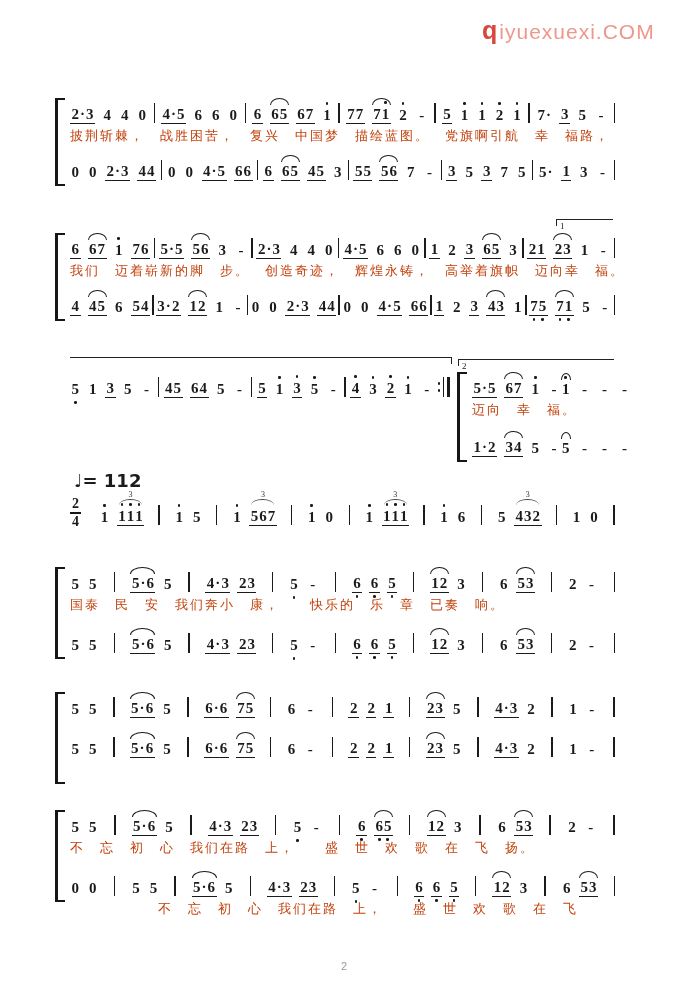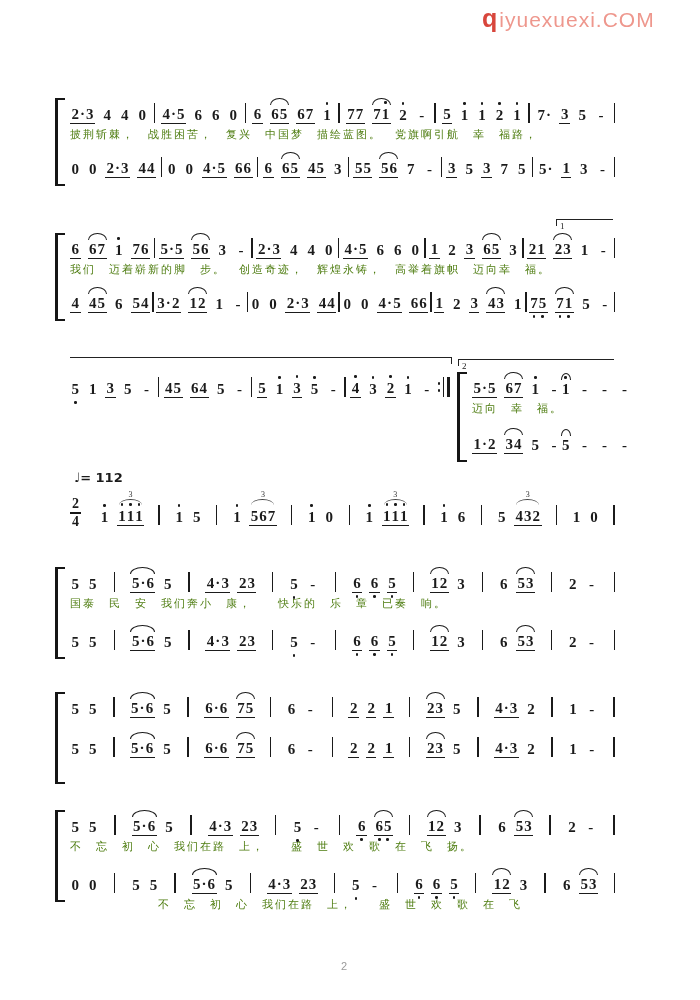--- a/index.html
+++ b/index.html
@@ -2,21 +2,21 @@
 <html><head>
 <meta charset="utf-8">
 <style>
   html,body{margin:0;padding:0;}
   body{width:700px;height:1000px;background:#fff;position:relative;overflow:hidden;
        font-family:"Liberation Sans",sans-serif;color:#1b1b1b;}
   .page{position:absolute;inset:0;background:#fff;}
   i{font-style:normal;}
 
   
-  .wm{position:absolute;top:4px;left:482px;font-size:21px;color:#ee978d;letter-spacing:1px;white-space:nowrap;}
+  .wm{position:absolute;top:16px;left:482px;font-size:21px;color:#ee978d;letter-spacing:1px;white-space:nowrap;}
   .wm b{color:#d8463c;font-weight:bold;font-size:25px;margin-right:1px;}
 
   
   .sys{position:absolute;left:70px;width:545px;}
   .noterow{display:flex;justify-content:space-between;align-items:flex-end;height:26px;
            font-family:"Liberation Serif",serif;font-weight:bold;font-size:15px;line-height:1.15;}
   .measure{display:inline-flex;align-items:flex-end;gap:7px;}
   .tok{position:relative;display:inline-flex;align-items:flex-end;padding:0 1px;}
   .tok.u{border-bottom:1.6px solid #1b1b1b;}
   .ch{position:relative;display:inline-block;padding:0 0.5px;}
@@ -28,30 +28,30 @@
   .tarc{position:absolute;left:8%;right:8%;top:-9px;height:5px;border-top:1.1px solid #444;
         border-radius:50% 50% 0 0 / 100% 100% 0 0;}
   .trip{position:absolute;left:0;right:0;top:-18px;text-align:center;font-size:8px;font-weight:normal;color:#333;}
   .bar{width:1.4px;height:20px;background:#1b1b1b;align-self:flex-end;margin-bottom:1px;}
   .rep{display:inline-flex;align-items:center;gap:2.5px;align-self:flex-end;height:20px;margin-bottom:1px;}
   .rep .dots{display:inline-flex;flex-direction:column;gap:4px;}
   .rep .dot{width:2.6px;height:2.6px;background:#1b1b1b;border-radius:50%;}
   .rep .thin{width:1.4px;height:20px;background:#1b1b1b;}
   .rep .thick{width:3.2px;height:20px;background:#1b1b1b;}
 
-  .lyr{margin-top:3px;font-size:11px;letter-spacing:2px;white-space:pre;color:#4d7c0f;}
+  .lyr{margin-top:3px;font-size:13px;letter-spacing:2px;white-space:pre;color:#c2410c;}
   .n2{margin-top:10px;}
 
   .sysbracket{position:absolute;left:-15px;width:7px;border-left:3px solid #161616;
               border-top:2.5px solid #161616;border-bottom:2.5px solid #161616;}
 
   .tsig{display:inline-flex;flex-direction:column;align-items:center;line-height:1;font-size:14px;
         font-weight:bold;margin-right:4px;align-self:center;}
   .tline{width:11px;height:1.6px;background:#161616;margin:1.5px 0;}
-  .tempo{position:absolute;left:74px;top:470px;font-size:13px;font-weight:bold;
+  .tempo{position:absolute;left:74px;top:470px;font-size:18px;font-weight:bold;
          font-family:"DejaVu Sans",sans-serif;}
 
   .volta{position:absolute;border-top:1.6px solid #222;}
   .volta.tl::before{content:"";position:absolute;left:0;top:0;height:6px;border-left:1.6px solid #222;}
   .volta.tr::after{content:"";position:absolute;right:0;top:0;height:6px;border-right:1.6px solid #222;}
   .vlab{position:absolute;left:4px;top:1px;font-size:9px;font-family:"Liberation Serif",serif;}
 
   .pagenum{position:absolute;left:341px;top:960px;font-size:11px;color:#9a9a9a;}
 </style>
 </head>

